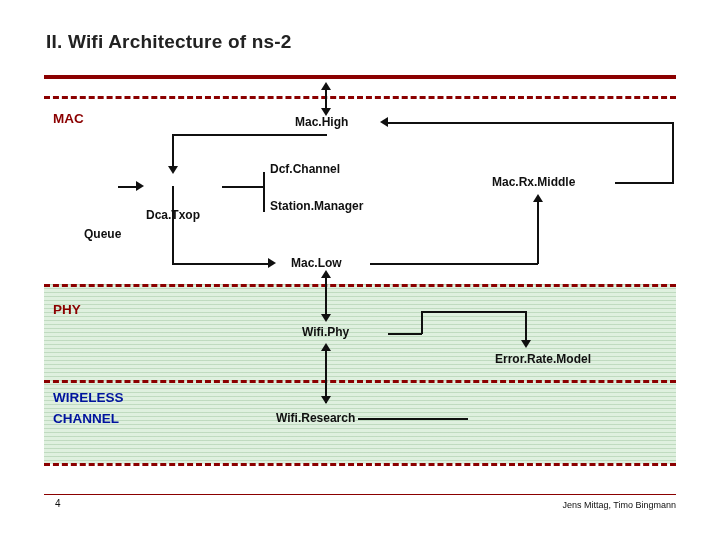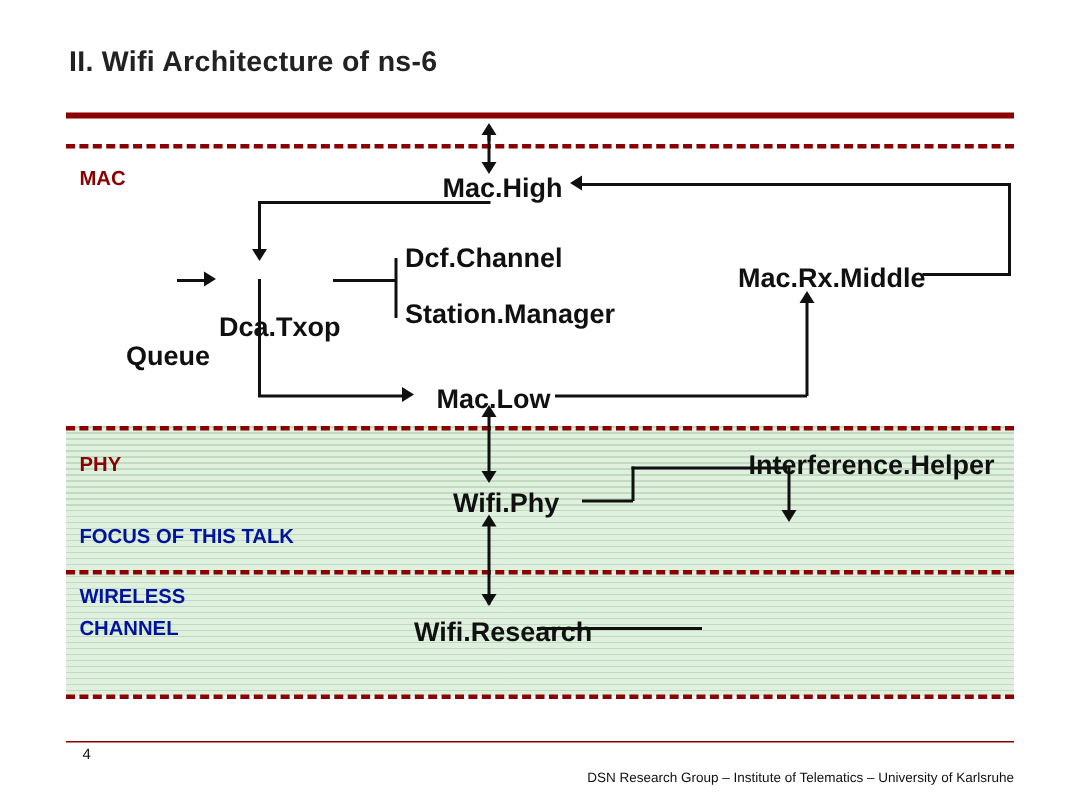--- a/index.html
+++ b/index.html
@@ -50,21 +50,21 @@
         rgba(120,170,120,0.30) 4px),
       #dff0df;
   }
   .dashline {
     position: absolute;
     height: 0;
     border-top: 3px dashed #8b0000;
   }
   .label {
     position: absolute;
-    font-size: 18px;
+    font-size: 12px;
     font-weight: bold;
     white-space: nowrap;
   }
   .label-dark {
     color: #101010;
   }
   .label-red {
     color: #8b0000;
     font-size: 13.5px;
   }
@@ -140,33 +140,32 @@
     text-align: right;
     font-size: 9px;
     color: #101010;
   }
 </style>
 </head>
 <body>
 
 <div id="slide">
 
-  <div class="title">II. Wifi Architecture of ns-6</div>
+  <div class="title">II. Wifi Architecture of ns-2</div>
   <div class="title-rule"></div>
 
   <div class="green-band"></div>
 
   <div class="dashline" style="left:44px; top:96px;  width:632px;"></div>
   <div class="dashline" style="left:44px; top:284px; width:632px;"></div>
   <div class="dashline" style="left:44px; top:380px; width:632px;"></div>
   <div class="dashline" style="left:44px; top:463px; width:632px;"></div>
 
   <div class="label label-red" style="left:53px; top:111px;">MAC</div>
   <div class="label label-red" style="left:53px; top:302px;">PHY</div>
-  <div class="label label-blue" style="left:53px; top:350px;">FOCUS OF THIS TALK</div>
   <div class="label label-blue" style="left:53px; top:390px;">WIRELESS</div>
   <div class="label label-blue" style="left:53px; top:411px;">CHANNEL</div>
 
   <div class="ln-v" style="left:325px; top:84px; height:30px;"></div>
   <div class="arrow arrow-down" style="left:321px; top:108px;"></div>
   <div class="ln-v" style="left:325px; top:84px; height:10px;"></div>
   <div class="arrow arrow-up" style="left:321px; top:82px;"></div>
 
   <div class="ln-h" style="left:388px; top:122px; width:285px;"></div>
   <div class="arrow arrow-left" style="left:380px; top:117px;"></div>
@@ -209,20 +208,20 @@
   <div class="ln-h" style="left:358px; top:418px; width:110px;"></div>
 
   <div class="label label-dark" style="left:295px; top:115px;">Mac.High</div>
   <div class="label label-dark" style="left:146px; top:192px;margin-top:16px;">Dca.Txop</div>
   <div class="label label-dark" style="left:270px; top:162px;">Dcf.Channel</div>
   <div class="label label-dark" style="left:270px; top:199px;">Station.Manager</div>
   <div class="label label-dark" style="left:492px; top:175px;">Mac.Rx.Middle</div>
   <div class="label label-dark" style="left:84px;  top:227px;">Queue</div>
   <div class="label label-dark" style="left:291px; top:256px;">Mac.Low</div>
   <div class="label label-dark" style="left:302px; top:325px;">Wifi.Phy</div>
-  <div class="label label-dark" style="left:499px; top:300px;">Interference.Helper</div>
+  <div class="label label-dark" style="left:495px; top:352px;">Error.Rate.Model</div>
   <div class="label label-dark" style="left:276px; top:411px;">Wifi.Research</div>
 
   <div class="footer-rule"></div>
   <div class="page-number">4</div>
-  <div class="footer-line2">DSN Research Group – Institute of Telematics – University of Karlsruhe</div>
+  <div class="footer-line1">Jens Mittag, Timo Bingmann</div>
 
 </div>
 
 </body></html>

